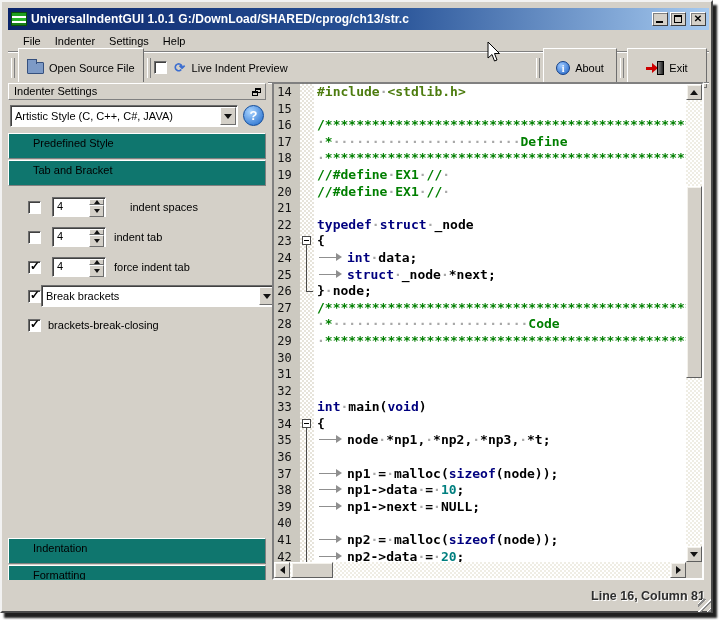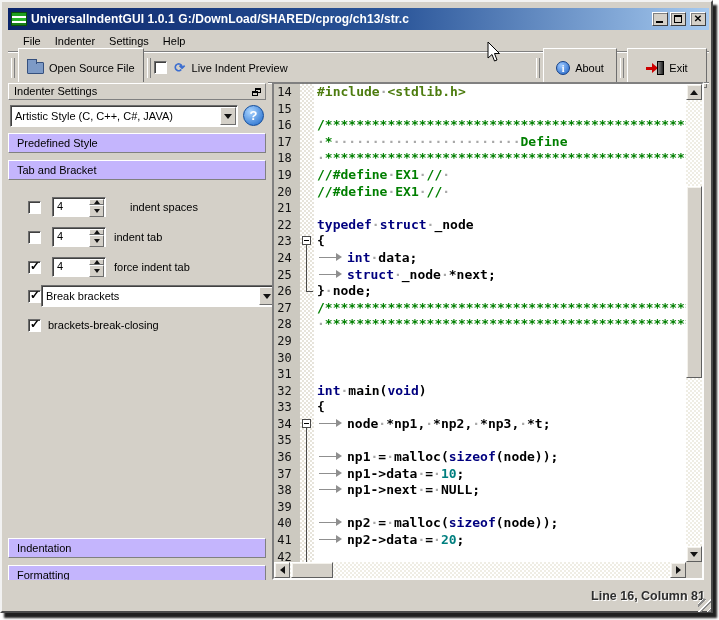--- a/index.html
+++ b/index.html
@@ -84,23 +84,23 @@
   .combo .cbtn { position:absolute; right:1px; top:1px; bottom:1px; width:16px; background:#d4d0c8;
                  border:1px solid; border-color:#fff #6e6e6e #6e6e6e #fff;
                  display:flex; align-items:center; justify-content:center; }
   .tri-down { width:0; height:0; border:4px solid transparent; border-top:5px solid #111; margin-top:4px; }
   .indenter-combo { position:absolute; left:4px; top:23px; width:228px; height:22px; }
   .help-btn { position:absolute; left:237px; top:23px; width:21px; height:21px; border-radius:50%;
               background:radial-gradient(circle at 35% 30%,#a9d4ff,#1a66c9);
               border:1px solid #0f4a9a; color:#fff; font-weight:bold; font-size:13px;
               text-align:center; line-height:19px; }
 
-  .sect-hdr { position:absolute; left:2px; width:258px; height:20px; background:#c4b5fd;
+  .sect-hdr { position:absolute; left:2px; width:258px; height:26px; background:#0f766e;
               border:1px solid; border-color:#fff #808080 #808080 #fff;
-              font-size:11px; line-height:18px; padding-left:8px; }
+              font-size:11px; line-height:18px; padding-left:24px; }
 
   .opt-row { position:absolute; display:flex; align-items:center; font-size:11px; }
   .spin { width:54px; height:20px; background:#fff; border:1px solid;
           border-color:#6d6d6d #fff #fff #6d6d6d; box-shadow:inset 1px 1px 0 #404040; position:relative; }
   .spin .sv { position:absolute; left:4px; top:2px; font-size:11px; }
   .spin .sbtns { position:absolute; right:1px; top:1px; width:15px; bottom:1px; display:flex; flex-direction:column; }
   .spin .sbtn { flex:1; background:#d4d0c8; border:1px solid; border-color:#fff #6e6e6e #6e6e6e #fff;
                 display:flex; align-items:center; justify-content:center; }
   .tri-up-s { width:0; height:0; border:3px solid transparent; border-bottom:4px solid #111; margin-top:-3px; }
   .tri-down-s { width:0; height:0; border:3px solid transparent; border-top:4px solid #111; margin-top:3px; }
@@ -411,20 +411,21 @@
       <div class="code-line"><span class="s-ws">·</span><span class="s-cm">**************************************************</span></div>
       <div class="code-line"><span class="s-cm">//#define</span><span class="s-ws">·</span><span class="s-cm">EX1</span><span class="s-ws">·</span><span class="s-cm">//</span><span class="s-ws">·</span></div>
       <div class="code-line"><span class="s-cm">//#define</span><span class="s-ws">·</span><span class="s-cm">EX1</span><span class="s-ws">·</span><span class="s-cm">//</span><span class="s-ws">·</span></div>
       <div class="code-line"></div>
       <div class="code-line"><span class="s-kw">typedef</span><span class="s-ws">·</span><span class="s-kw">struct</span><span class="s-ws">·</span><span class="s-pl">_node</span></div>
       <div class="code-line"><span class="s-pl">{</span></div>
       <div class="code-line"><span class="tab"></span><span class="s-kw">int</span><span class="s-ws">·</span><span class="s-pl">data;</span></div>
       <div class="code-line"><span class="tab"></span><span class="s-kw">struct</span><span class="s-ws">·</span><span class="s-pl">_node</span><span class="s-ws">·</span><span class="s-pl">*next;</span></div>
       <div class="code-line"><span class="s-pl">}</span><span class="s-ws">·</span><span class="s-pl">node;</span></div>
       <div class="code-line"><span class="s-cm">/**************************************************</span></div>
+      <div class="code-line"><span class="s-ws">·</span><span class="s-cm">*</span><span class="s-ws">·························</span><span class="s-cm">Code</span></div>
       <div class="code-line"><span class="s-ws">·</span><span class="s-cm">**************************************************</span></div>
       <div class="code-line"></div>
       <div class="code-line"></div>
       <div class="code-line"></div>
       <div class="code-line"><span class="s-kw">int</span><span class="s-ws">·</span><span class="s-pl">main(</span><span class="s-kw">void</span><span class="s-pl">)</span></div>
       <div class="code-line"><span class="s-pl">{</span></div>
       <div class="code-line"><span class="tab"></span><span class="s-pl">node</span><span class="s-ws">·</span><span class="s-pl">*np1,</span><span class="s-ws">·</span><span class="s-pl">*np2,</span><span class="s-ws">·</span><span class="s-pl">*np3,</span><span class="s-ws">·</span><span class="s-pl">*t;</span></div>
       <div class="code-line"></div>
       <div class="code-line"><span class="tab"></span><span class="s-pl">np1</span><span class="s-ws">·</span><span class="s-pl">=</span><span class="s-ws">·</span><span class="s-pl">malloc(</span><span class="s-kw">sizeof</span><span class="s-pl">(node));</span></div>
       <div class="code-line"><span class="tab"></span><span class="s-pl">np1-&gt;data</span><span class="s-ws">·</span><span class="s-pl">=</span><span class="s-ws">·</span><span class="s-num">10</span><span class="s-pl">;</span></div>

